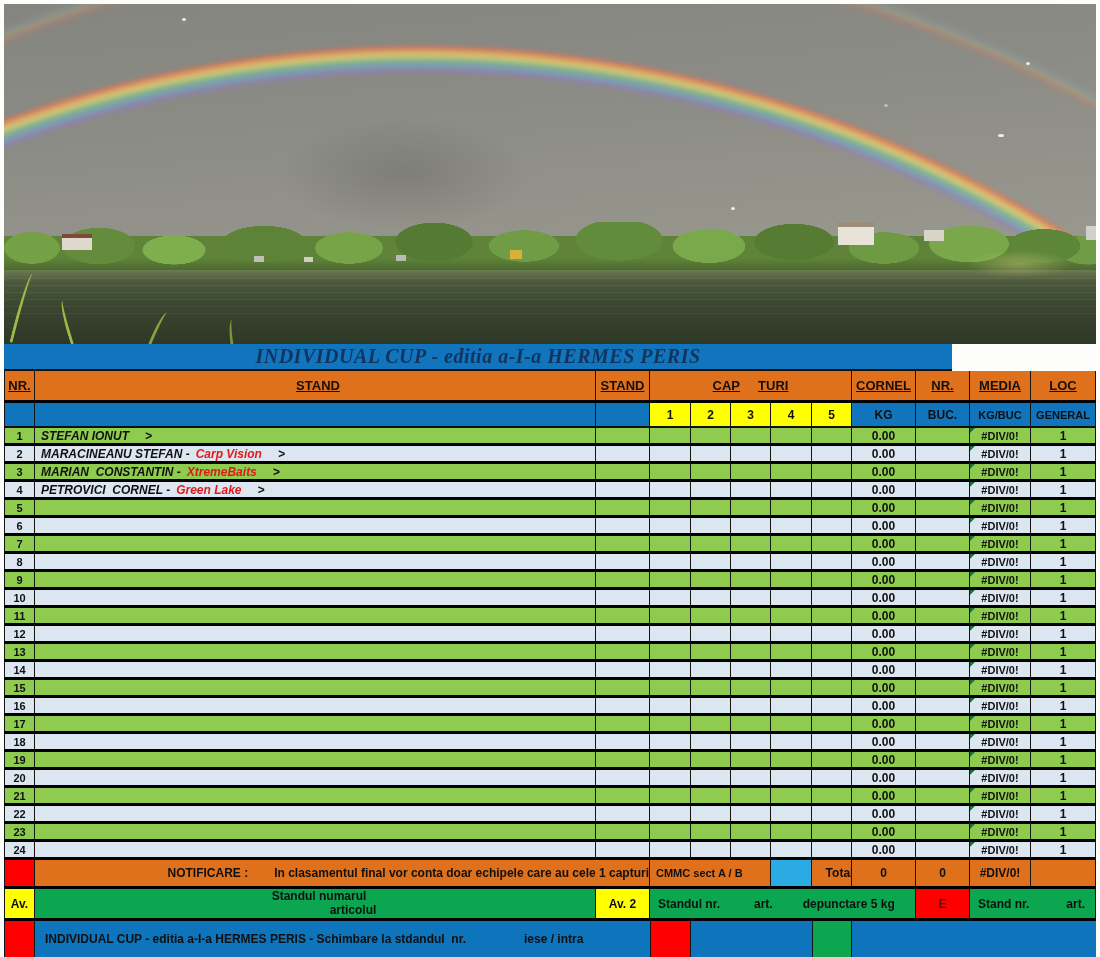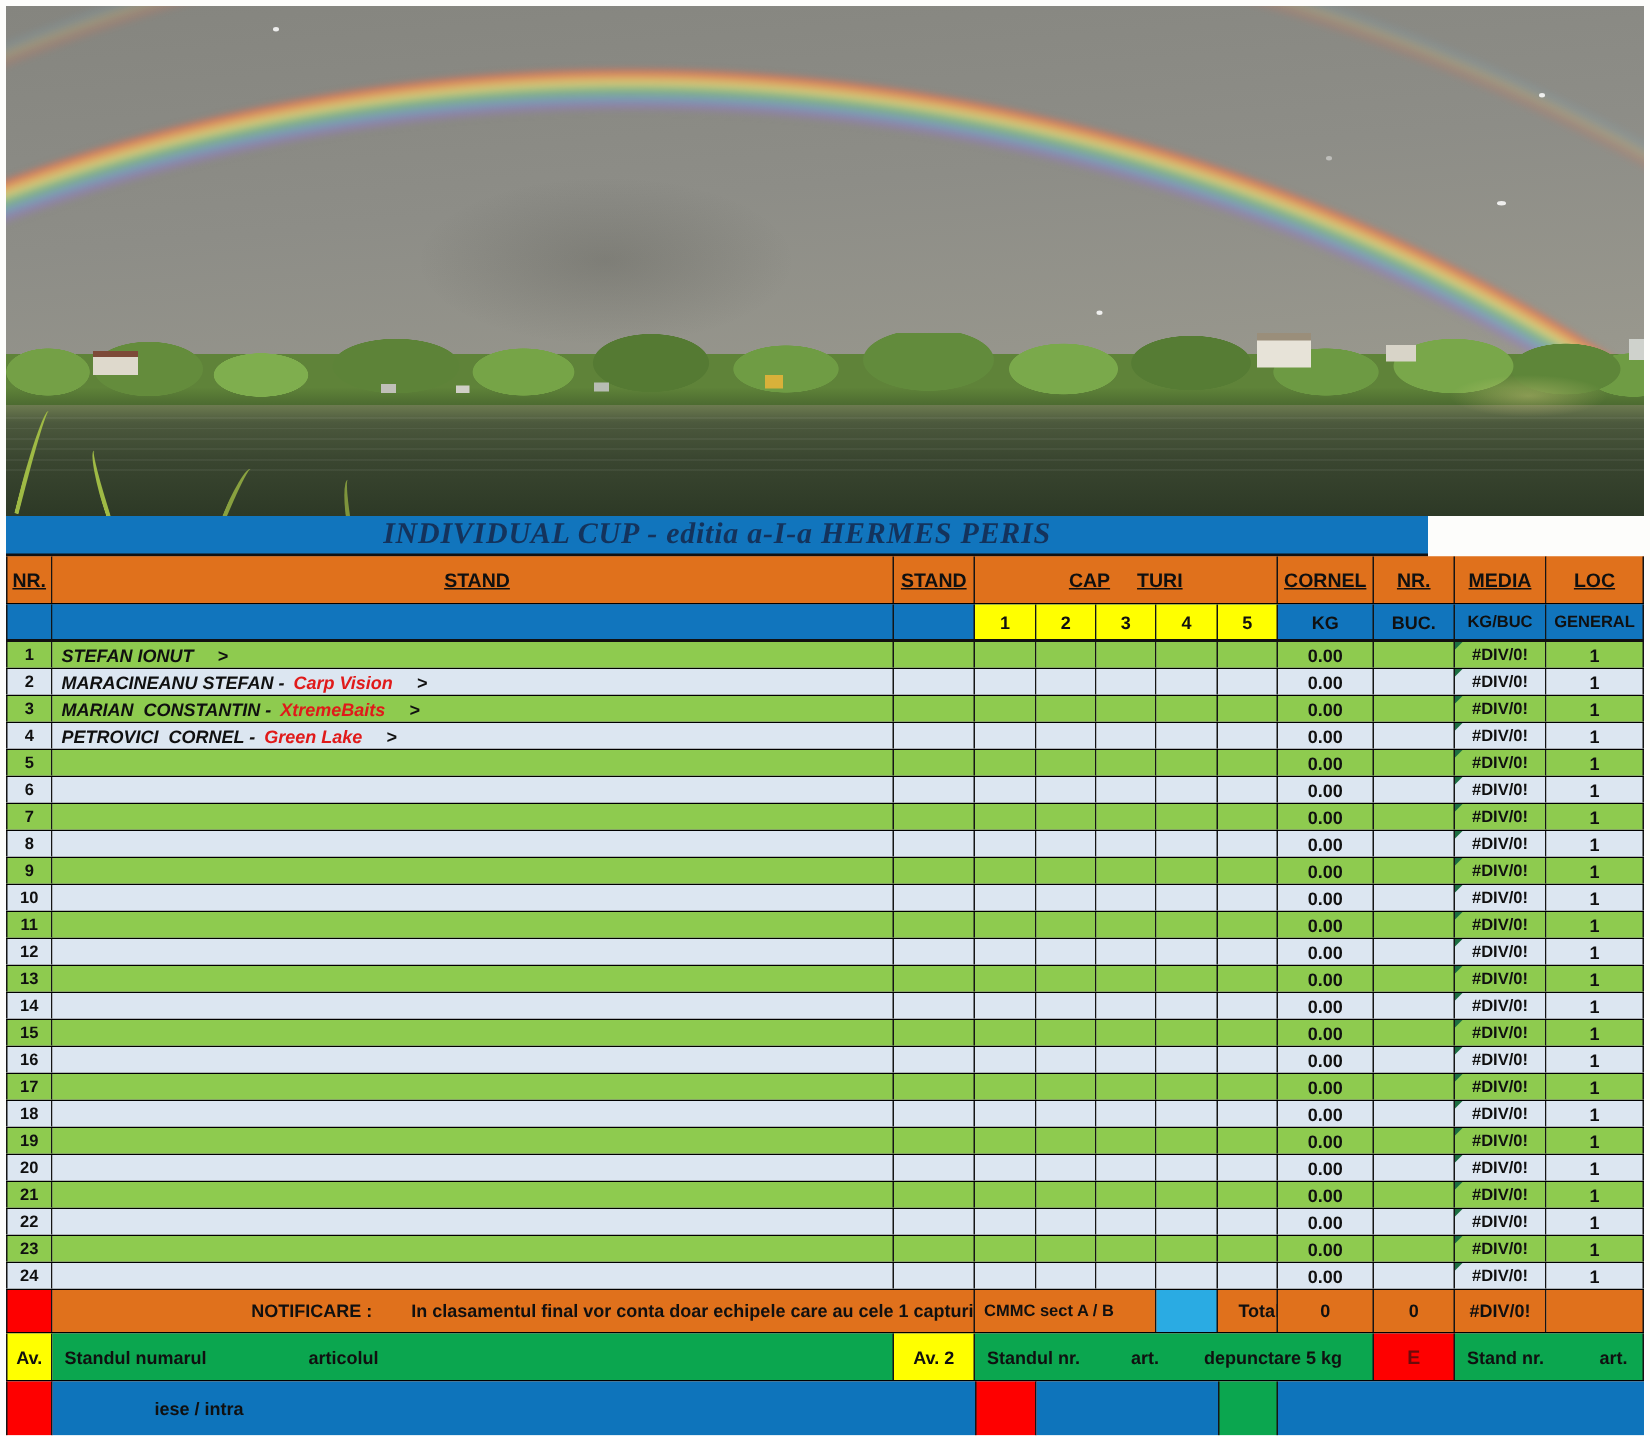--- a/index.html
+++ b/index.html
@@ -46,21 +46,21 @@
     background:radial-gradient(closest-side,rgba(235,220,140,.35),transparent 70%);}
   .grass{position:absolute;width:3px;background:transparent;border-left:3px solid #9fba45;
          border-radius:100% 0 0 0;}
   .sparkle{position:absolute;width:4px;height:3px;border-radius:50%;background:rgba(255,255,255,.85);}
   
   .titlebar{width:948px;height:27px;background:#1175bd;border-bottom:2px solid #111;
     display:flex;align-items:center;justify-content:center;box-sizing:border-box;}
   .titlebar span{font-family:"Liberation Serif",serif;font-style:italic;font-weight:bold;
     font-size:20px;color:#14335c;letter-spacing:.5px;}
   
-  .trow{display:flex;width:1092px;box-sizing:border-box;border-bottom:1px solid #000000;}
+  .trow{display:flex;width:1092px;box-sizing:border-box;border-bottom:3px solid #000000;}
   .cell{box-sizing:border-box;border-right:1px solid #151515;display:flex;align-items:center;
         justify-content:center;overflow:hidden;position:relative;font-weight:bold;color:#101010;}
   .trow .cell:first-child{border-left:1px solid #151515;}
   .c-nr{width:31px;}.c-echipa{flex:1 1 auto;justify-content:flex-start;padding-left:6px;}
   .c-stand{width:54px;}.c-t{width:41px;}.c-t.t2,.c-t.t3,.c-t.t5{width:40px;}
   .c-total{width:64px;}.c-buc{width:54px;}.c-media{width:61px;}.c-loc{width:65px;}
   
   .hrow1{height:32px;background:#e0711c;}
   .hrow1 .cell{font-size:13px;text-decoration:underline;background:#e0711c;}
   .hrow1 .c-captri{width:202px;gap:18px;}
@@ -87,21 +87,21 @@
   .nrow .c-msg{width:615px;justify-content:flex-end;padding-left:8px;}
   .nrow .c-cmmc{width:121px;justify-content:flex-start;padding-left:6px;font-size:11px;}
   .nrow .c-cy{width:41px;}
   .nrow .c-tl{width:40px;font-size:12px;padding-left:20px;}
   .nlabel{margin-right:26px;}
   
   .arow{height:32px;font-size:12px;}
   .arow .yellow{background:#ffff00;}
   .arow .green{background:#0ba64f;justify-content:flex-start;padding-left:8px;gap:0;}
   .arow .red{background:#fe0000;color:#6d0a0a;font-size:13px;}
-  .arow .c-left{width:561px;}
+  .arow .c-left{width:561px;flex-direction:column;}
   .arow .c-av2{width:54px;}
   .arow .c-mid{width:266px;}
   .arow .c-e{width:54px;}
   .arow .c-right{width:126px;justify-content:space-between;padding:0 10px 0 8px;}
   .gap1{margin-left:68px;}.gap2{margin-left:34px;}.gap3{margin-left:30px;}
   
   .frow{height:36px;font-size:12px;border-bottom:none;}
   .frow .cell{background:#0e74bb;border-right:none;}
   .frow .red{background:#fe0000;border-right:1px solid #151515;border-left:1px solid #151515;}
   .frow .green{background:#0ba64f;border-right:1px solid #151515;border-left:1px solid #151515;}
@@ -557,20 +557,21 @@
     <div class="cell c-e red">E</div>
     <div class="cell c-right green">
       <span>Stand nr.</span>
       <span>art.</span>
     </div>
   </div>
 
   <div class="trow frow">
     <div class="cell c-nr red"></div>
     <div class="cell c-b1">
+      <span style="white-space:pre;">INDIVIDUAL CUP - editia a-I-a HERMES PERIS - Schimbare la stdandul  nr.</span>
       <span class="fgap">iese / intra</span>
     </div>
     <div class="cell c-r1 red"></div>
     <div class="cell c-b2"></div>
     <div class="cell c-g1 green"></div>
     <div class="cell c-b3"></div>
   </div>
 
 </div>
 

